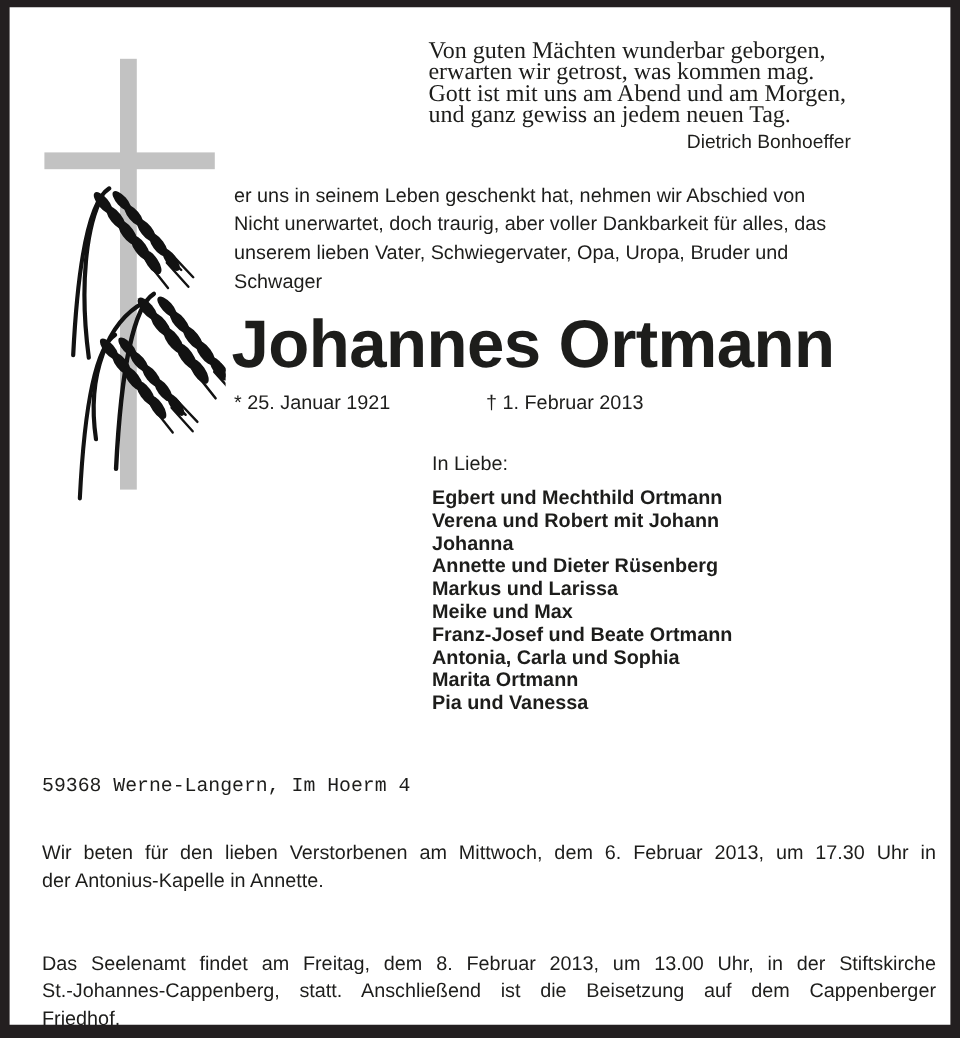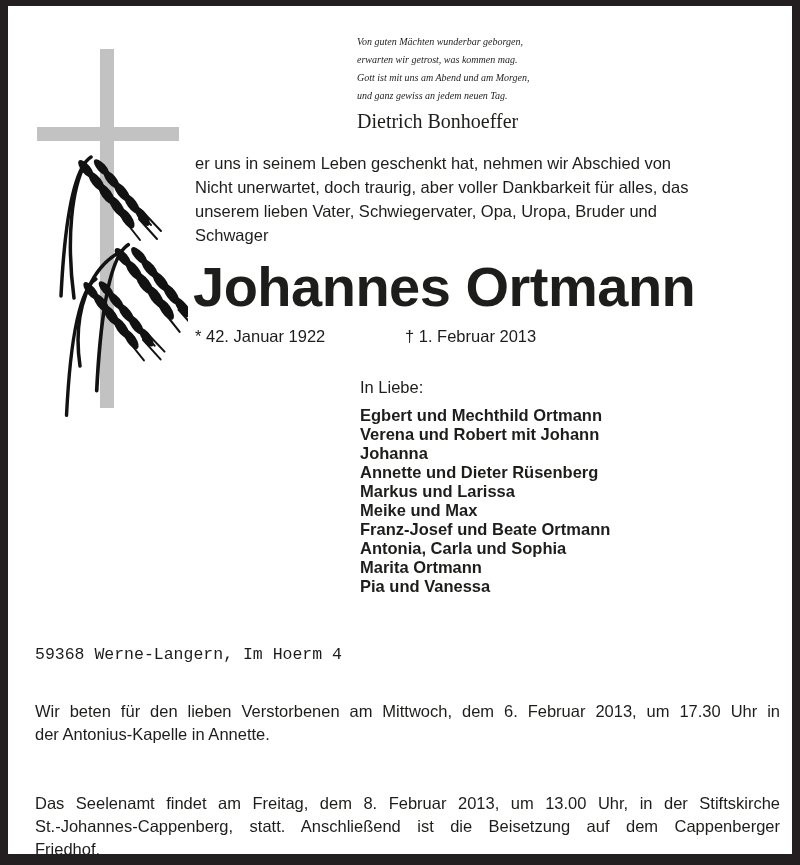--- a/index.html
+++ b/index.html
@@ -28,29 +28,27 @@
   .memorial-svg { left:28px; top:40px; width:160px; height:380px; }
   .memorial-svg .cross { fill:#c2c2c2; }
   .memorial-svg .stem  { fill:none; stroke:#121212; stroke-width:3.5; stroke-linecap:round; }
   .memorial-svg .awn   { fill:none; stroke:#121212; stroke-width:2; stroke-linecap:round; }
   .memorial-svg .grain { fill:#121212; }
 
   
   .quote-block { left:357px; top:33px; width:352px; }
   .quote-text {
     font-family:"Liberation Serif", serif;
-    font-style:italic;
-    font-size:10px; line-height:18px;
+    font-size:20px; line-height:18px;
     white-space:pre-line;
   }
   .quote-attribution {
     margin-top:5px;
-    font-size:20px;
-    text-align:left;
-    font-family:Liberation Serif, serif;
+    font-size:16px;
+    text-align:right;
   }
 
   .intro-text { left:195px; top:151px; width:565px; font-size:16.5px; line-height:24px; }
 
   .deceased-name {
     left:193px; top:259px;
     font-size:56px; font-weight:bold;
     line-height:1; letter-spacing:-0.5px;
     white-space:nowrap;
   }
@@ -121,21 +119,21 @@
   </div>
 
   <div class="abs intro-text">
       <div class="tline">er uns in seinem Leben geschenkt hat, nehmen wir Abschied von</div>
       <div class="tline">Nicht unerwartet, doch traurig, aber voller Dankbarkeit für alles, das</div>
       <div class="tline">unserem lieben Vater, Schwiegervater, Opa, Uropa, Bruder und</div>
       <div class="tline">Schwager</div>
     </div>
 
   <div class="abs deceased-name">Johannes Ortmann</div>
-  <div class="abs birth-date">* 42. Januar 1922</div>
+  <div class="abs birth-date">* 25. Januar 1921</div>
   <div class="abs death-date">† 1. Februar 2013</div>
 
   <div class="abs mourners-heading">In Liebe:</div>
   <div class="abs mourners-list">
       <div class="tline">Egbert und Mechthild Ortmann</div>
       <div class="tline">Verena und Robert mit Johann</div>
       <div class="tline">Johanna</div>
       <div class="tline">Annette und Dieter Rüsenberg</div>
       <div class="tline">Markus und Larissa</div>
       <div class="tline">Meike und Max</div>

